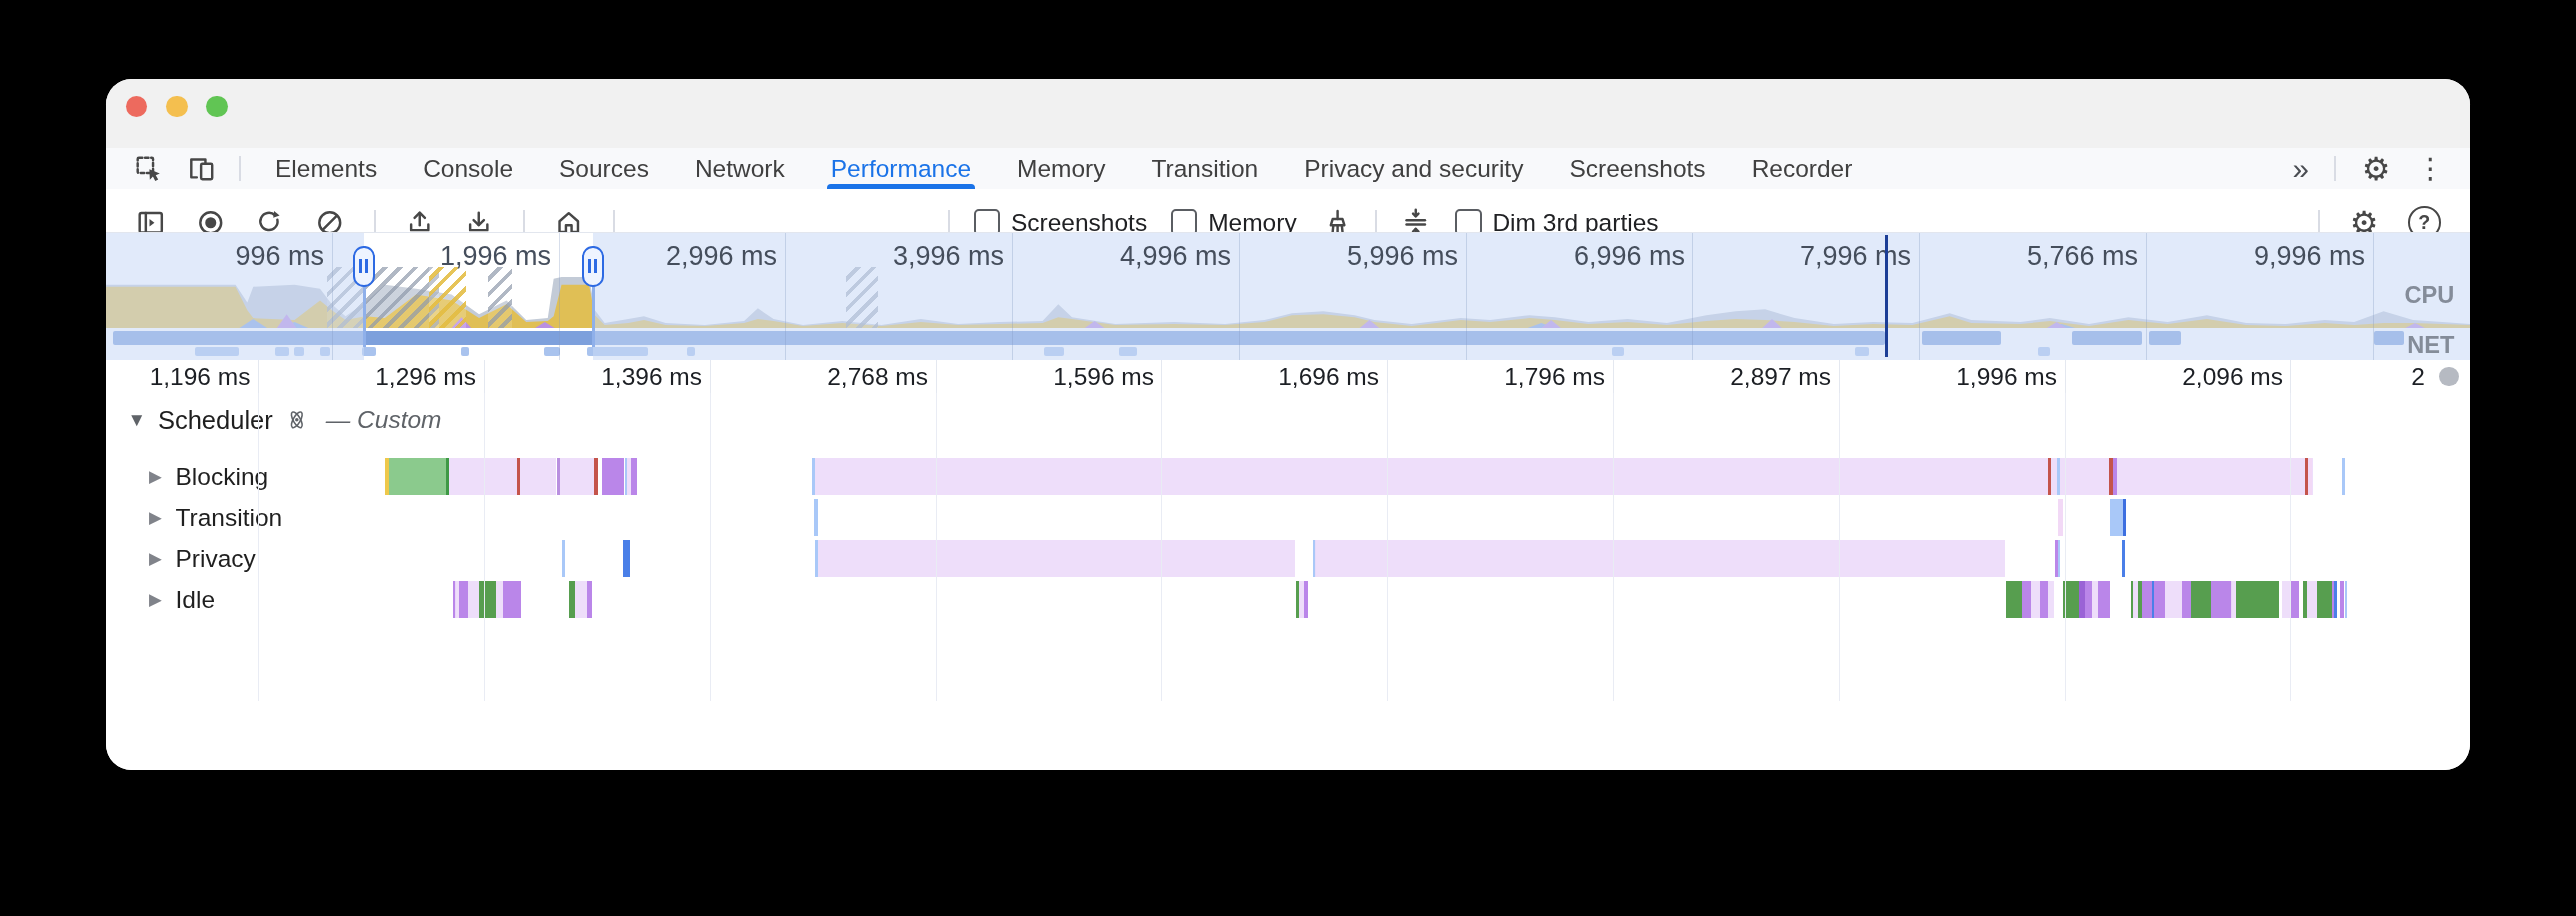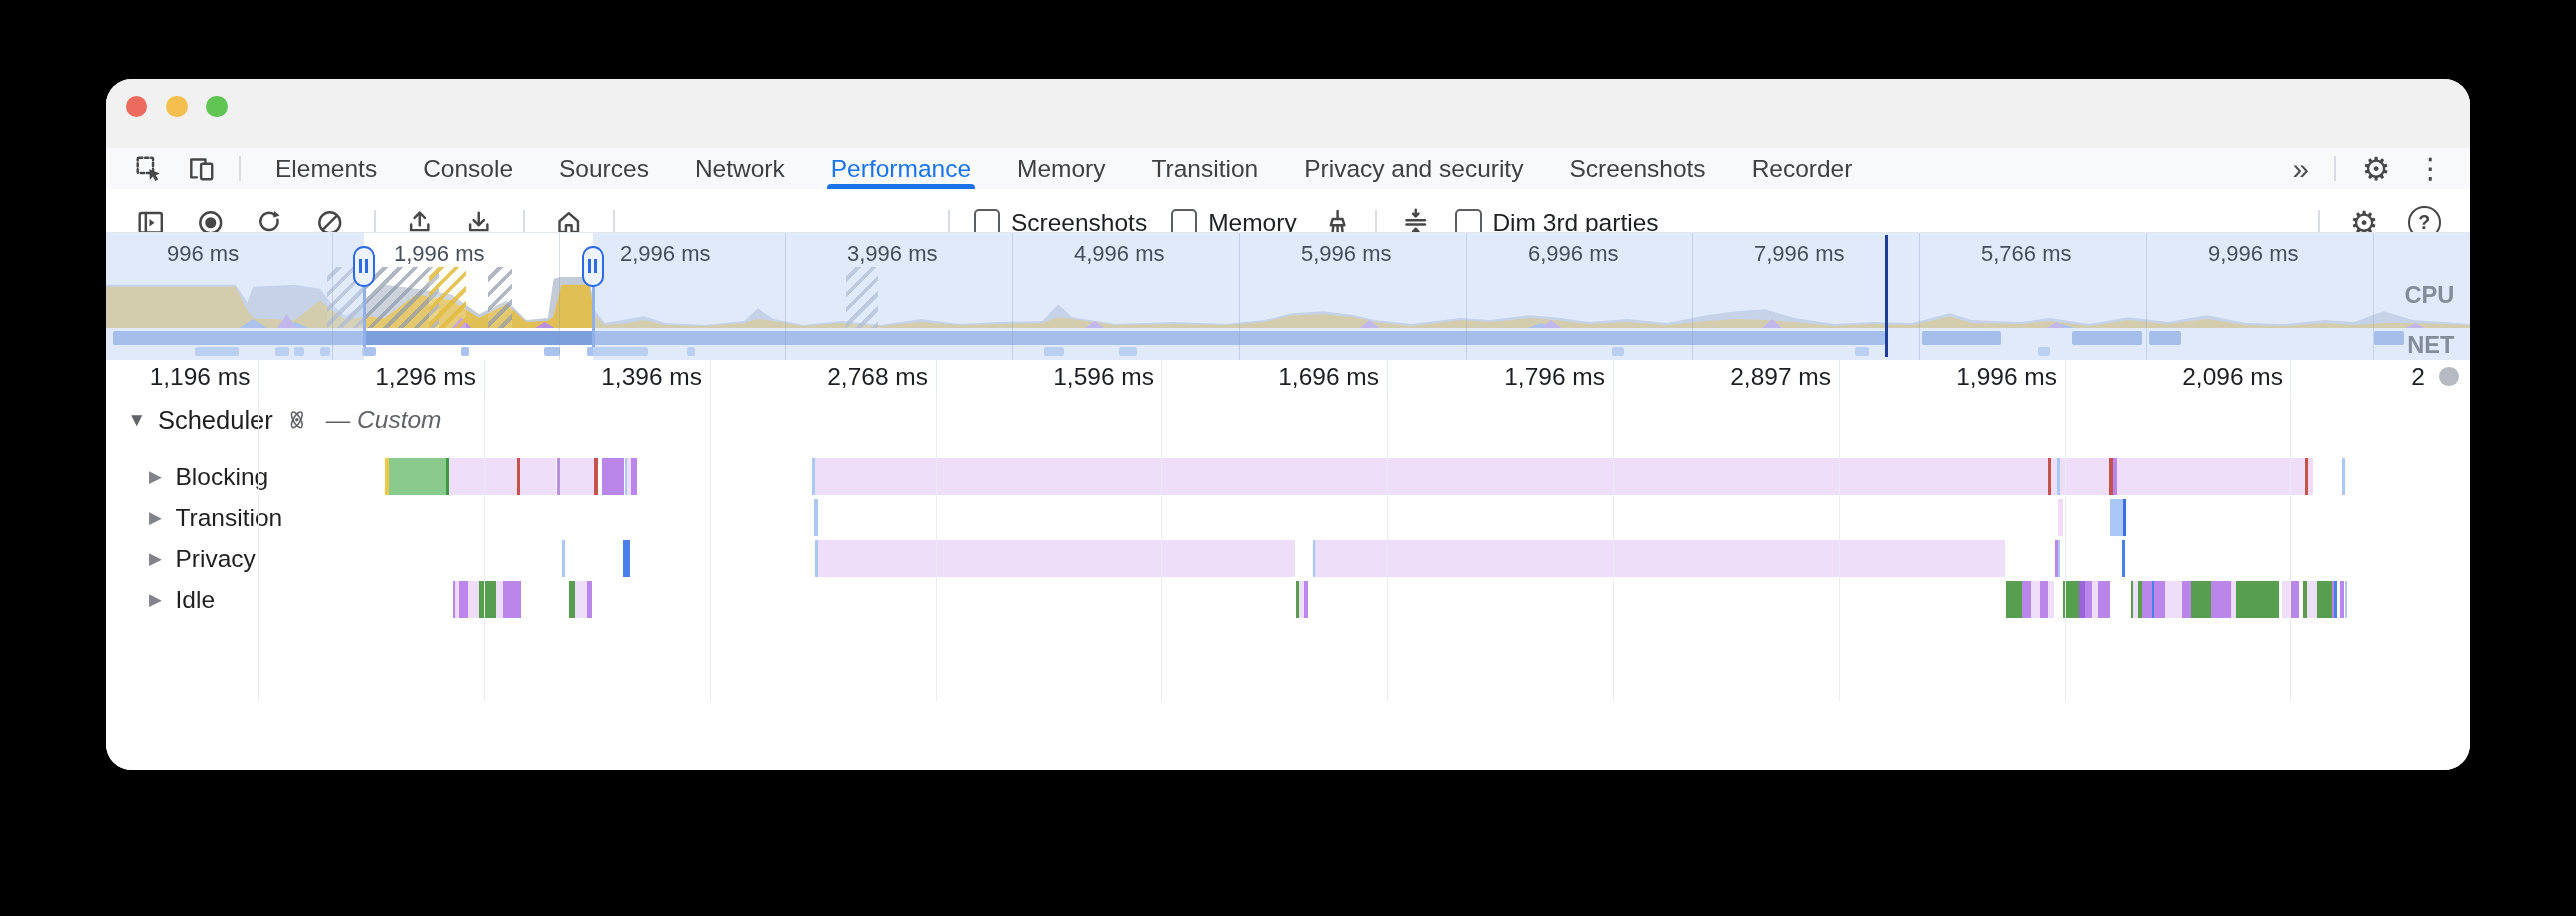--- a/index.html
+++ b/index.html
@@ -31,21 +31,21 @@
   .icon-btn svg{stroke:#474747;fill:none;stroke-width:2;stroke-linecap:round;stroke-linejoin:round;}
   .cb{display:flex;align-items:center;gap:10.8px;}
   .cb .box{width:22.6px;height:22.6px;border:2.5px solid #5a5d62;border-radius:4.9px;background:#fff;}
   .cb .lbl{font-size:24.5px;color:#202124;white-space:nowrap;}
   .qcircle{width:28.5px;height:28.5px;border:2.5px solid #474747;border-radius:50%;display:flex;align-items:center;justify-content:center;
     font-size:19.6px;font-weight:bold;color:#474747;}
   
   .overview{position:absolute;left:0;top:153px;width:100%;height:127px;background:#fff;
     border-top:1px solid #e2e6ee;border-bottom:1px solid #d3daea;overflow:hidden;}
   .ov-grid{position:absolute;top:0;bottom:0;width:1px;background:rgba(130,152,194,.32);}
-  .ov-tick{position:absolute;top:7.9px;height:27.5px;font-size:22px;color:#454e5c;width:157px;}
+  .ov-tick{position:absolute;top:7.9px;height:27.5px;font-size:27px;color:#454e5c;text-align:right;width:157px;}
   .hatch-gray{position:absolute;top:34px;height:61px;
     background:repeating-linear-gradient(135deg,rgba(255,255,255,.15) 0 6.9px,rgba(150,160,176,.75) 6.9px 10.8px);}
   .hatch-yellow{position:absolute;top:34px;height:61px;
     background:repeating-linear-gradient(135deg,rgba(255,255,255,.2) 0 6.9px,rgba(228,190,70,.9) 6.9px 10.8px);}
   .dim{position:absolute;top:0;height:127px;background:rgba(200,217,245,.55);}
   .net-bar{position:absolute;top:98px;height:13.7px;background:#7da0dc;border-radius:2px;}
   .net-sub{position:absolute;top:114px;height:8.8px;background:#a9c3ee;border-radius:2px;}
   .playhead{position:absolute;top:2px;height:122px;width:2.9px;background:#1c3e96;}
   .handle{position:absolute;top:12.8px;width:21.6px;height:41px;background:#eef4ff;border:2.9px solid #2d6ae3;border-radius:10.8px;
     display:flex;align-items:center;justify-content:center;gap:2.9px;box-sizing:border-box;cursor:ew-resize;}

